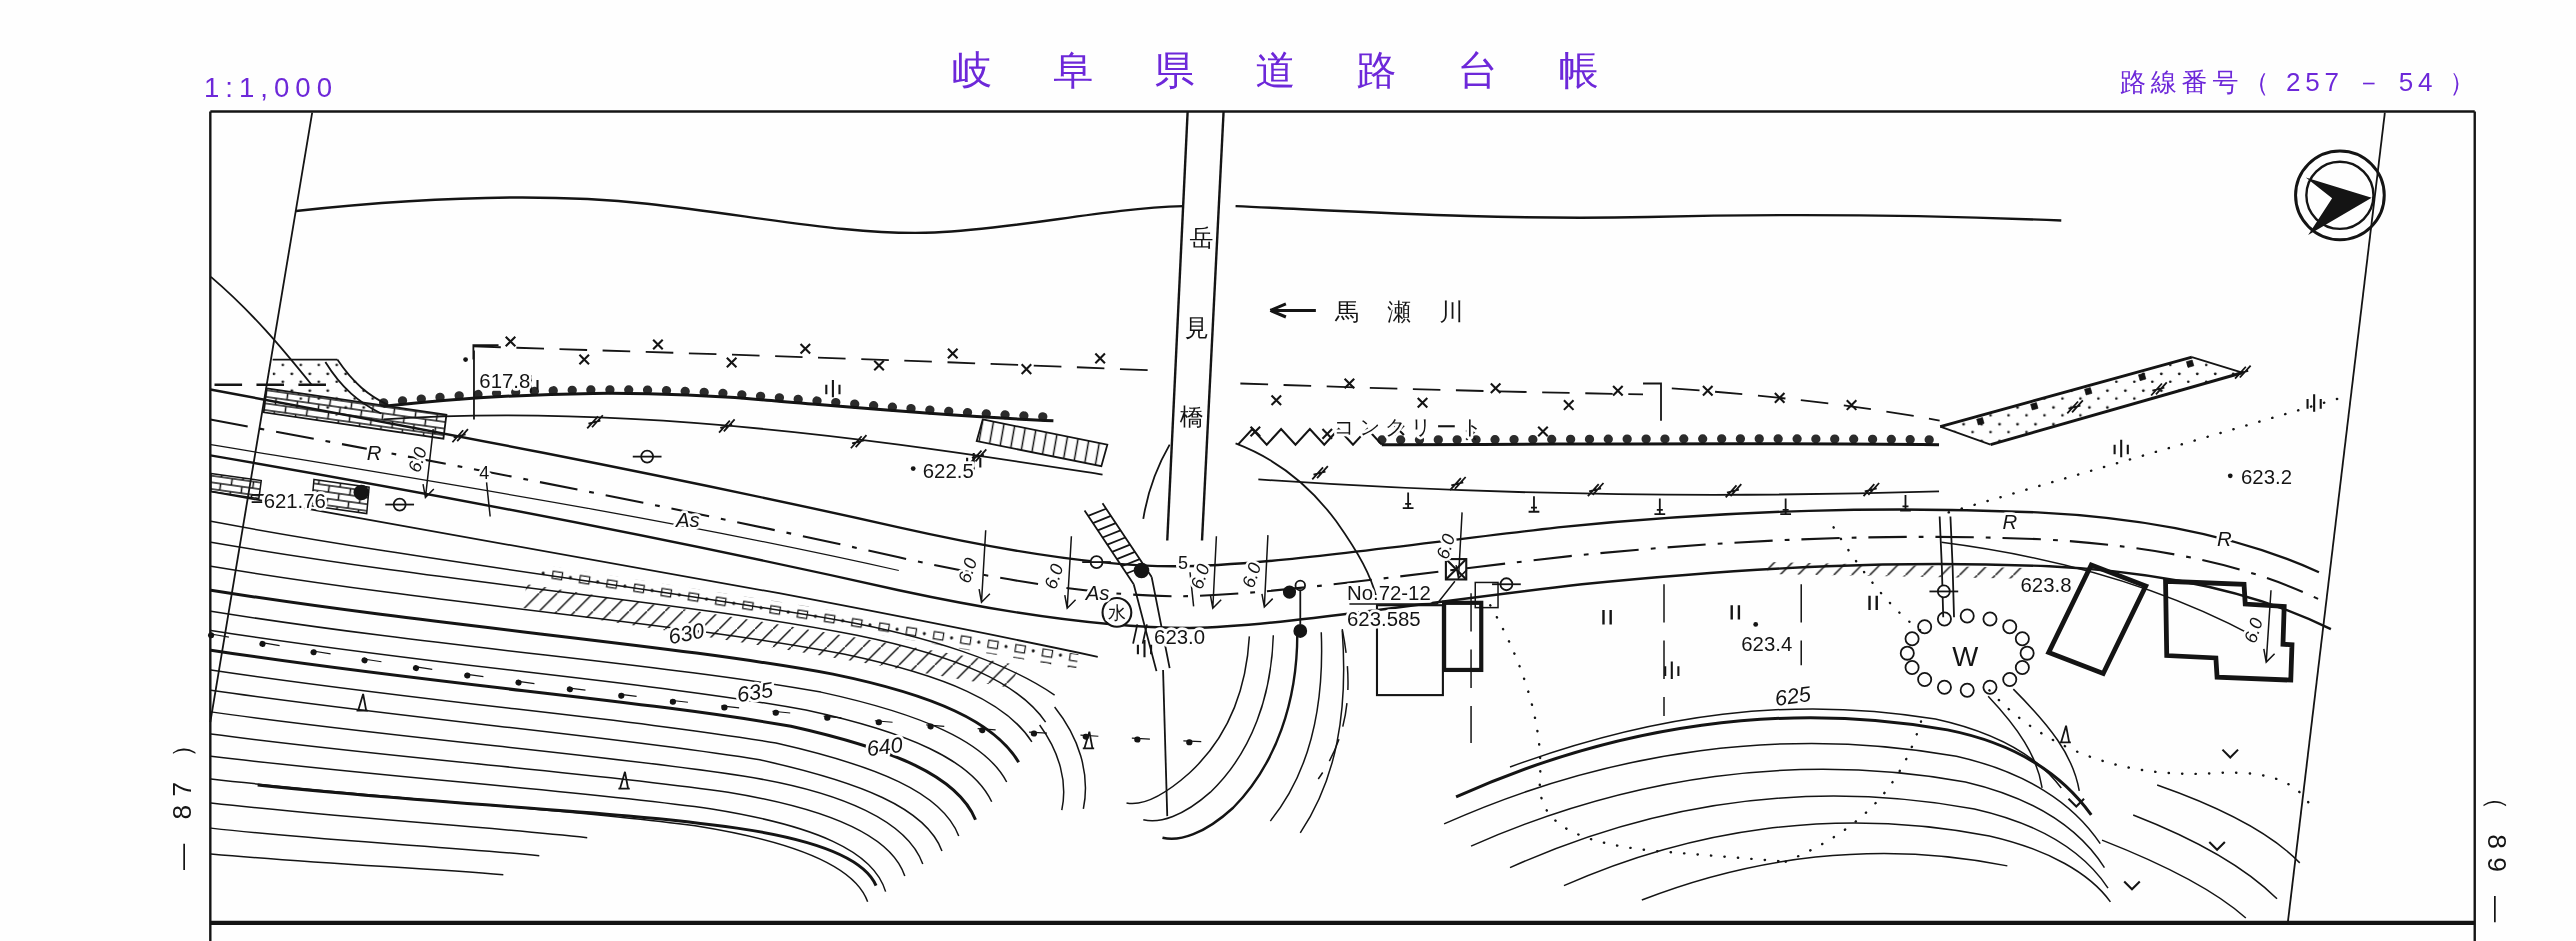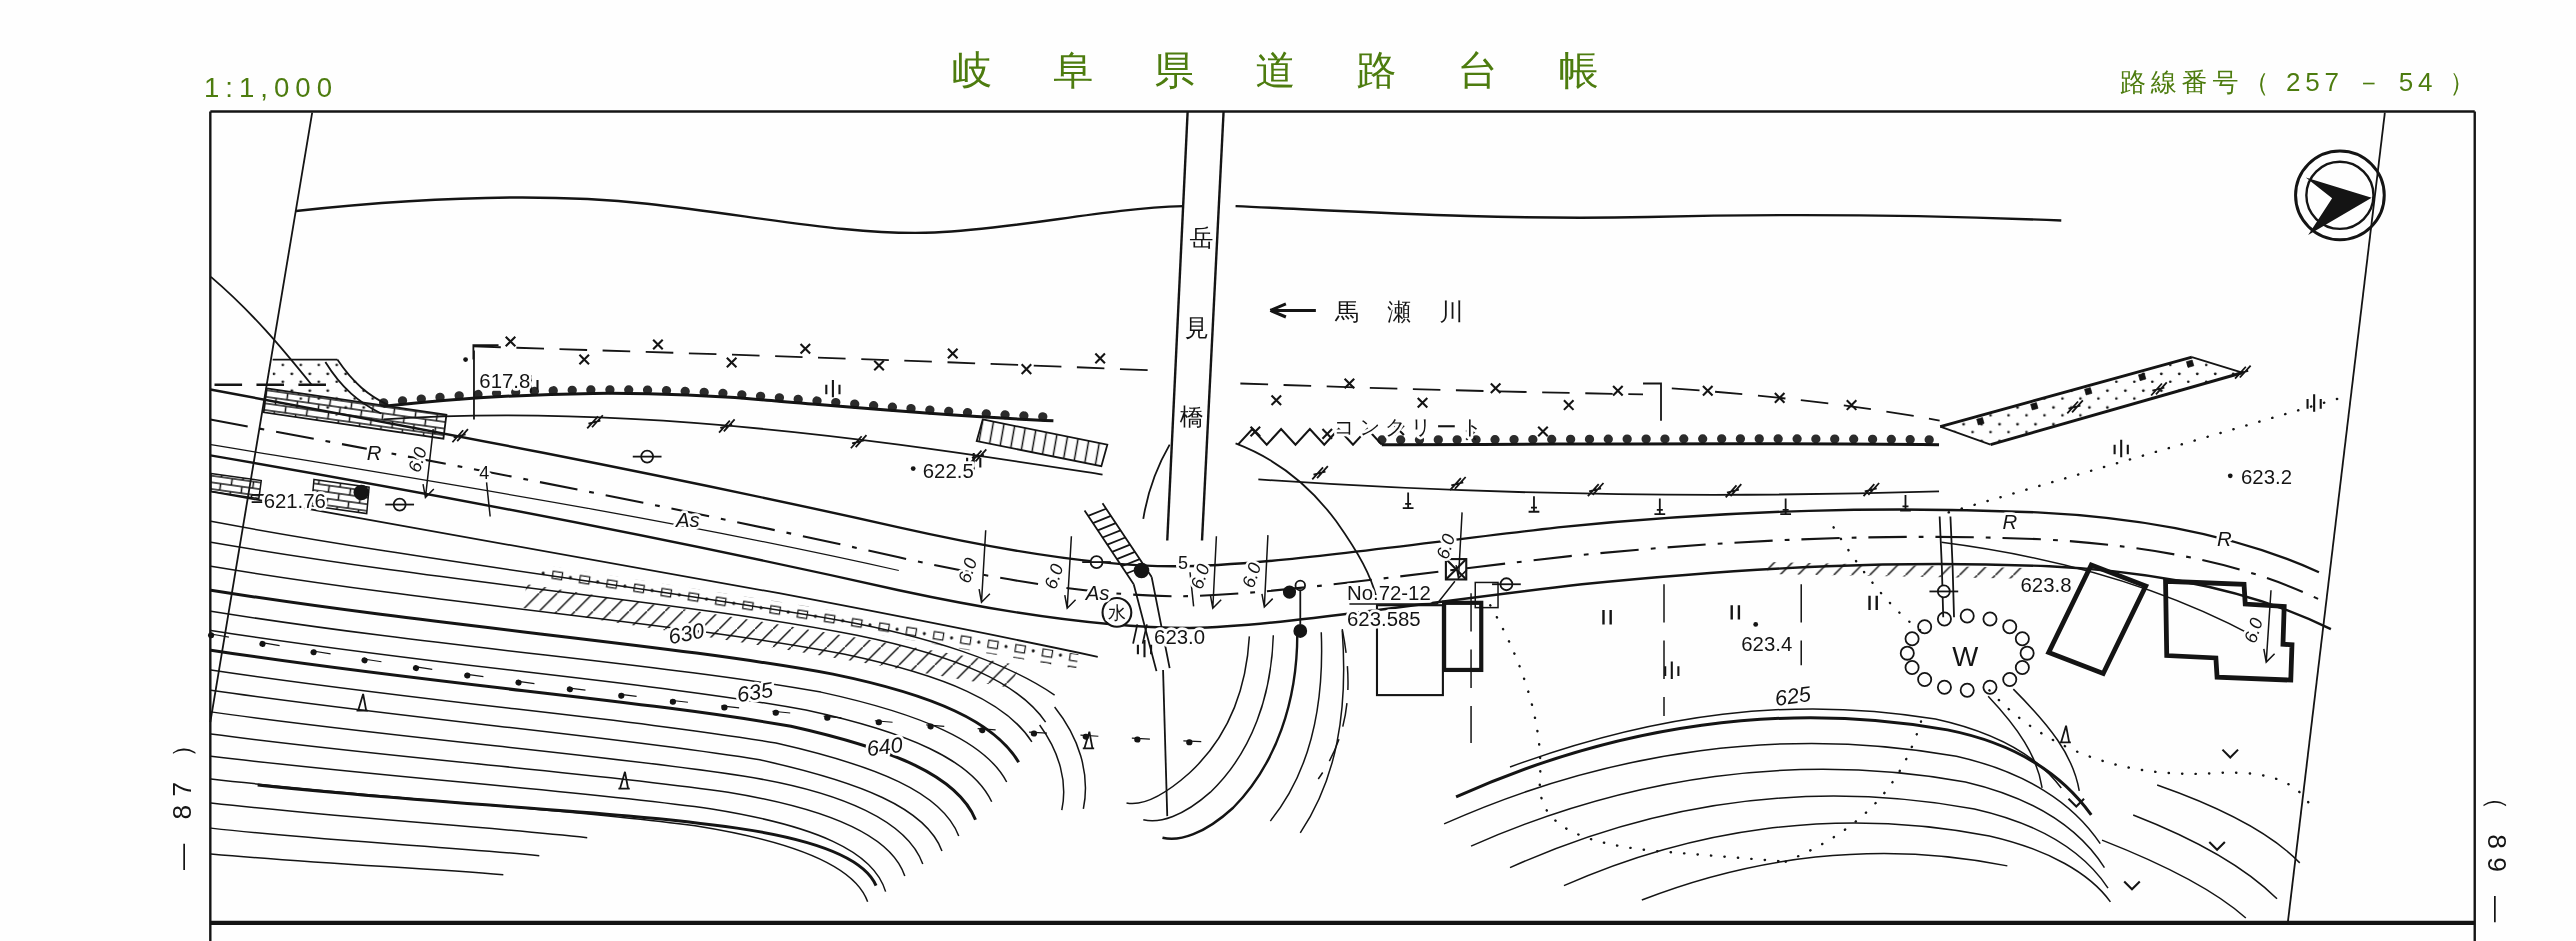--- a/index.html
+++ b/index.html
@@ -1,18 +1,18 @@
 <!DOCTYPE html>
 <html style="font-size:9.6px"><head>
 <meta charset="utf-8">
 <style>
   html,body{margin:0;padding:0;background:#fff;}
   .page{position:relative;width:2576px;height:942px;background:#fefefe;overflow:hidden;
         font-family:"Liberation Sans",sans-serif;color:#111;}
-  .hdr{position:absolute;white-space:nowrap;color:#4d7c0f;}
+  .hdr{position:absolute;white-space:nowrap;color:#6d28d9;}
   .hdr-scale{left:204px;top:72px;font-size:27.6px;letter-spacing:6px;}
   .hdr-title{left:50%;transform:translateX(-50%);top:43px;font-size:40px;letter-spacing:25px;}
   .hdr-route{right:96px;top:65px;font-size:26px;letter-spacing:4.8px;}
   svg{position:absolute;left:0;top:0;}
   svg text{font-family:"Liberation Sans",sans-serif;fill:#141414;
            paint-order:stroke;stroke:#fefefe;stroke-width:9px;stroke-linejoin:round;}
   .lbl{font-size:34px;}
   .lbl-sm{font-size:30px;}
   .ital{font-style:italic;}
   .contour-lbl{font-size:36px;font-style:italic;}

